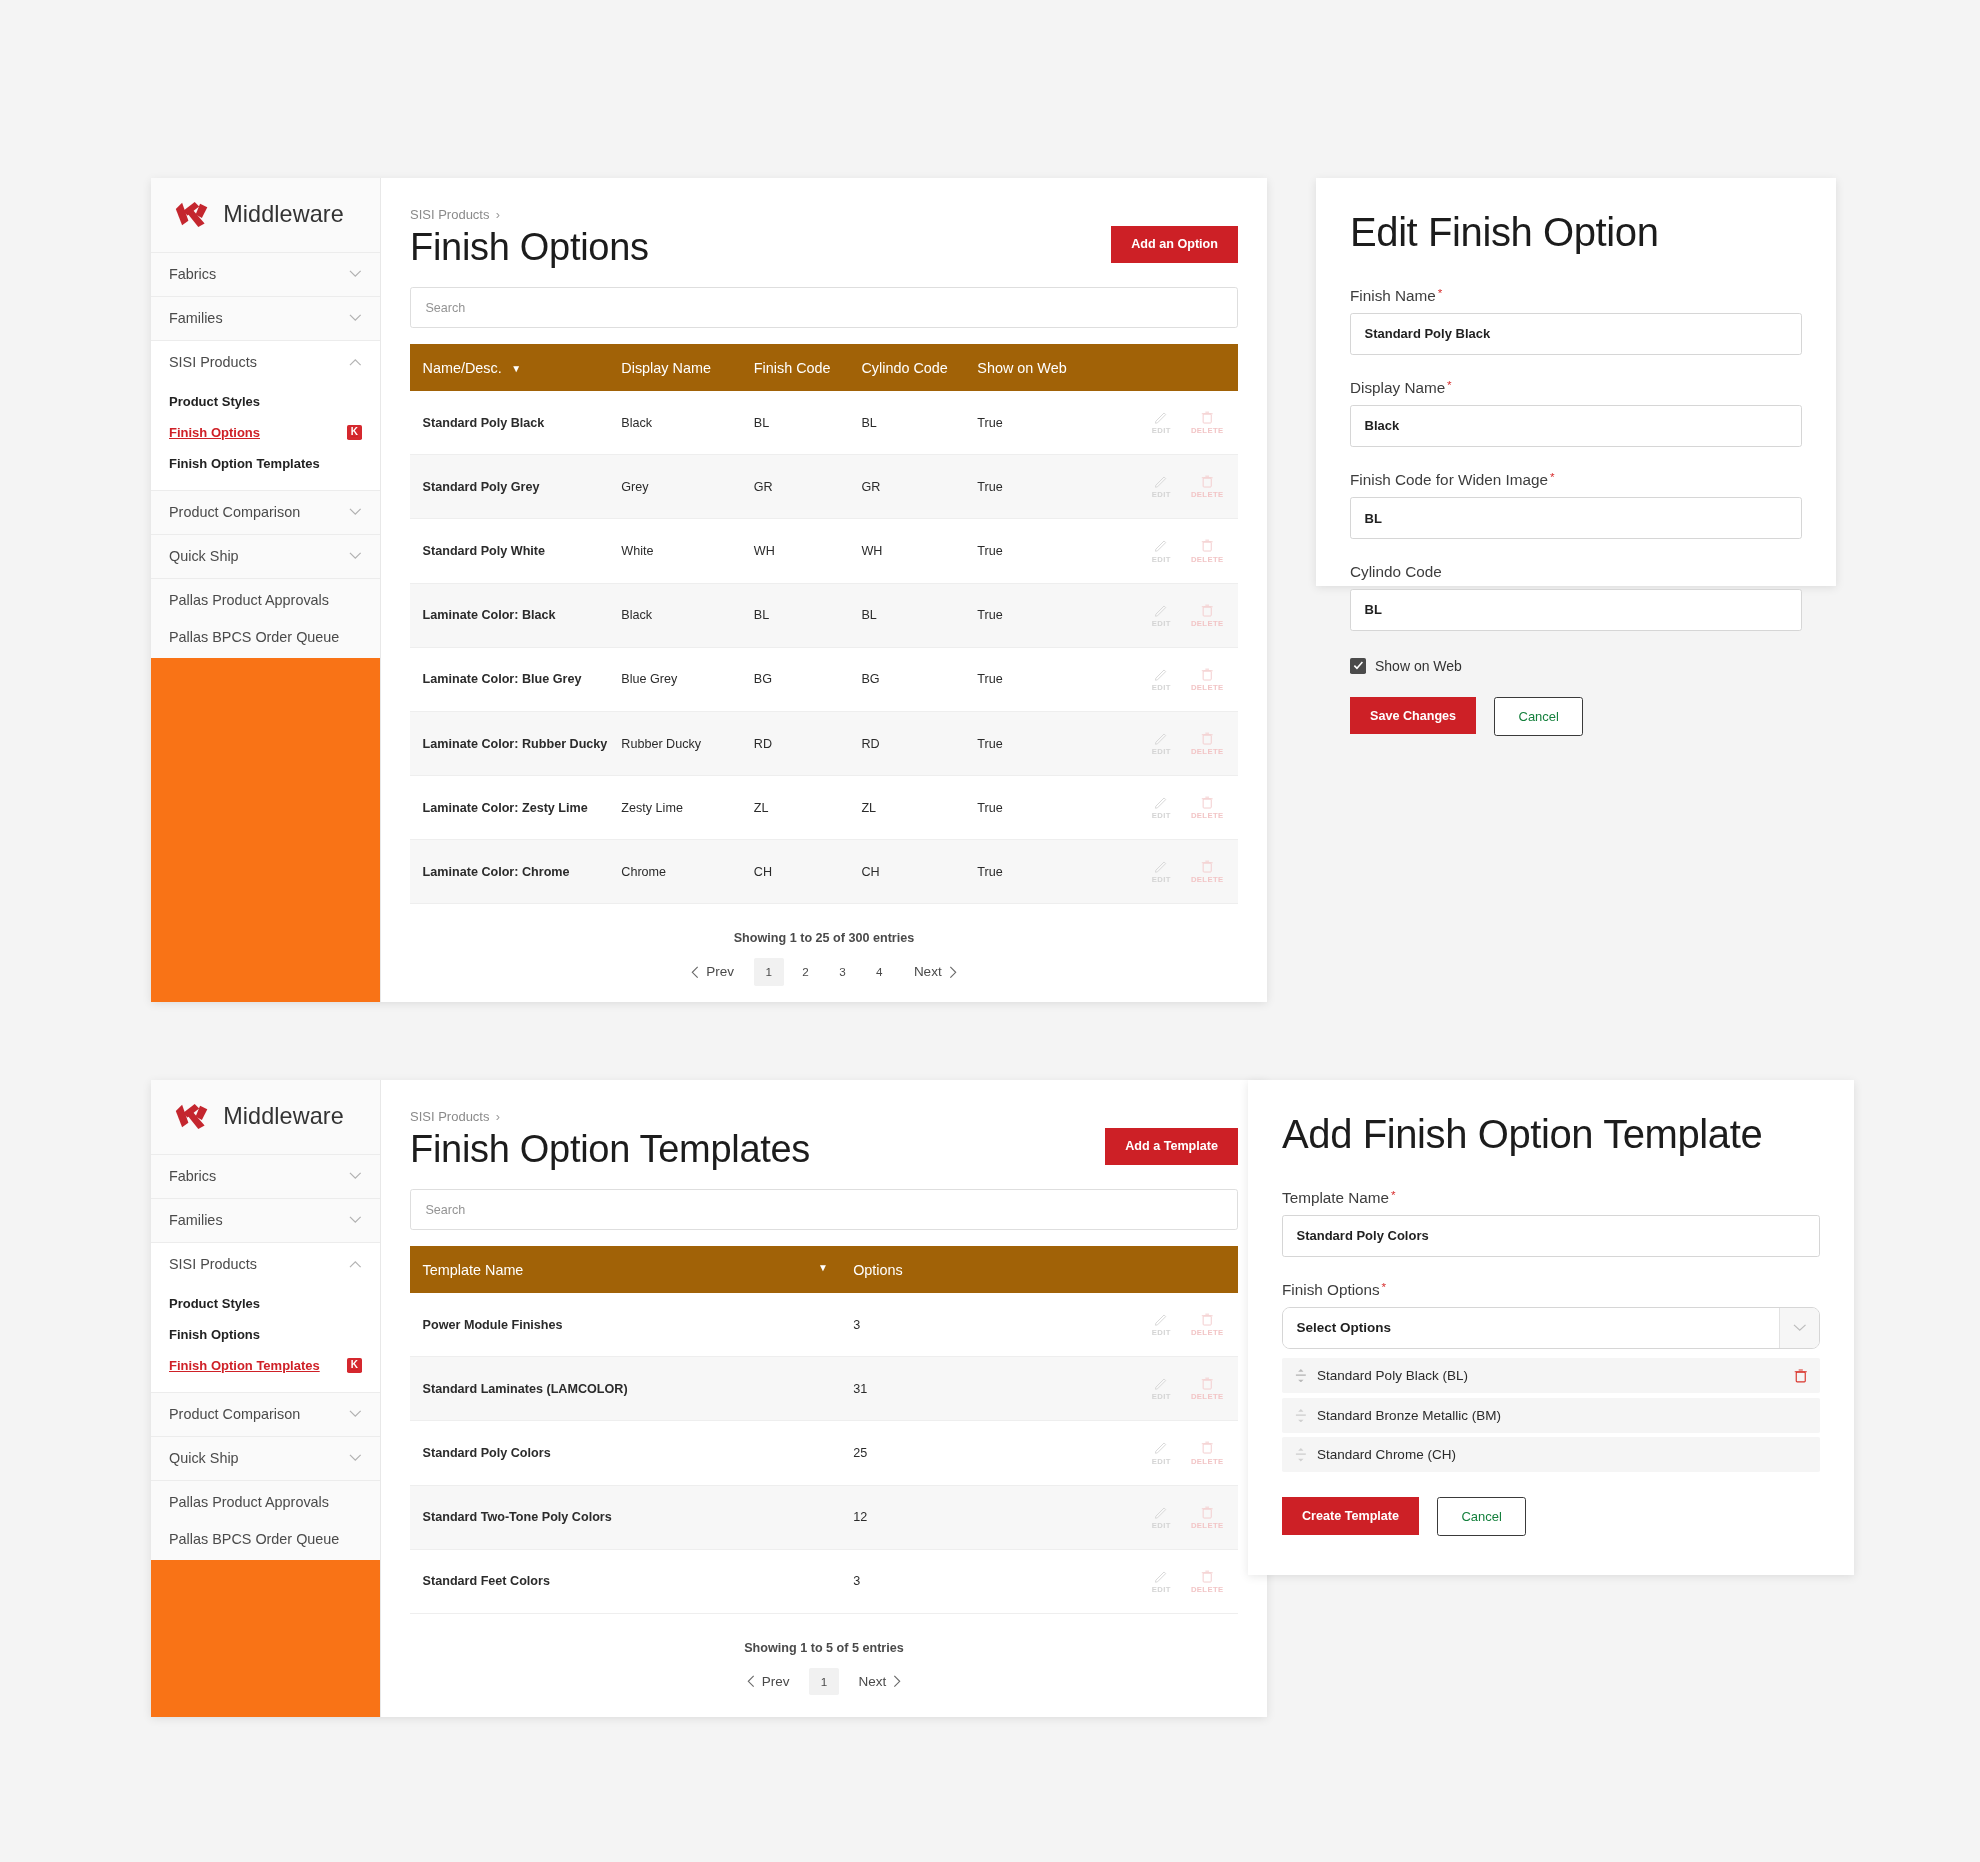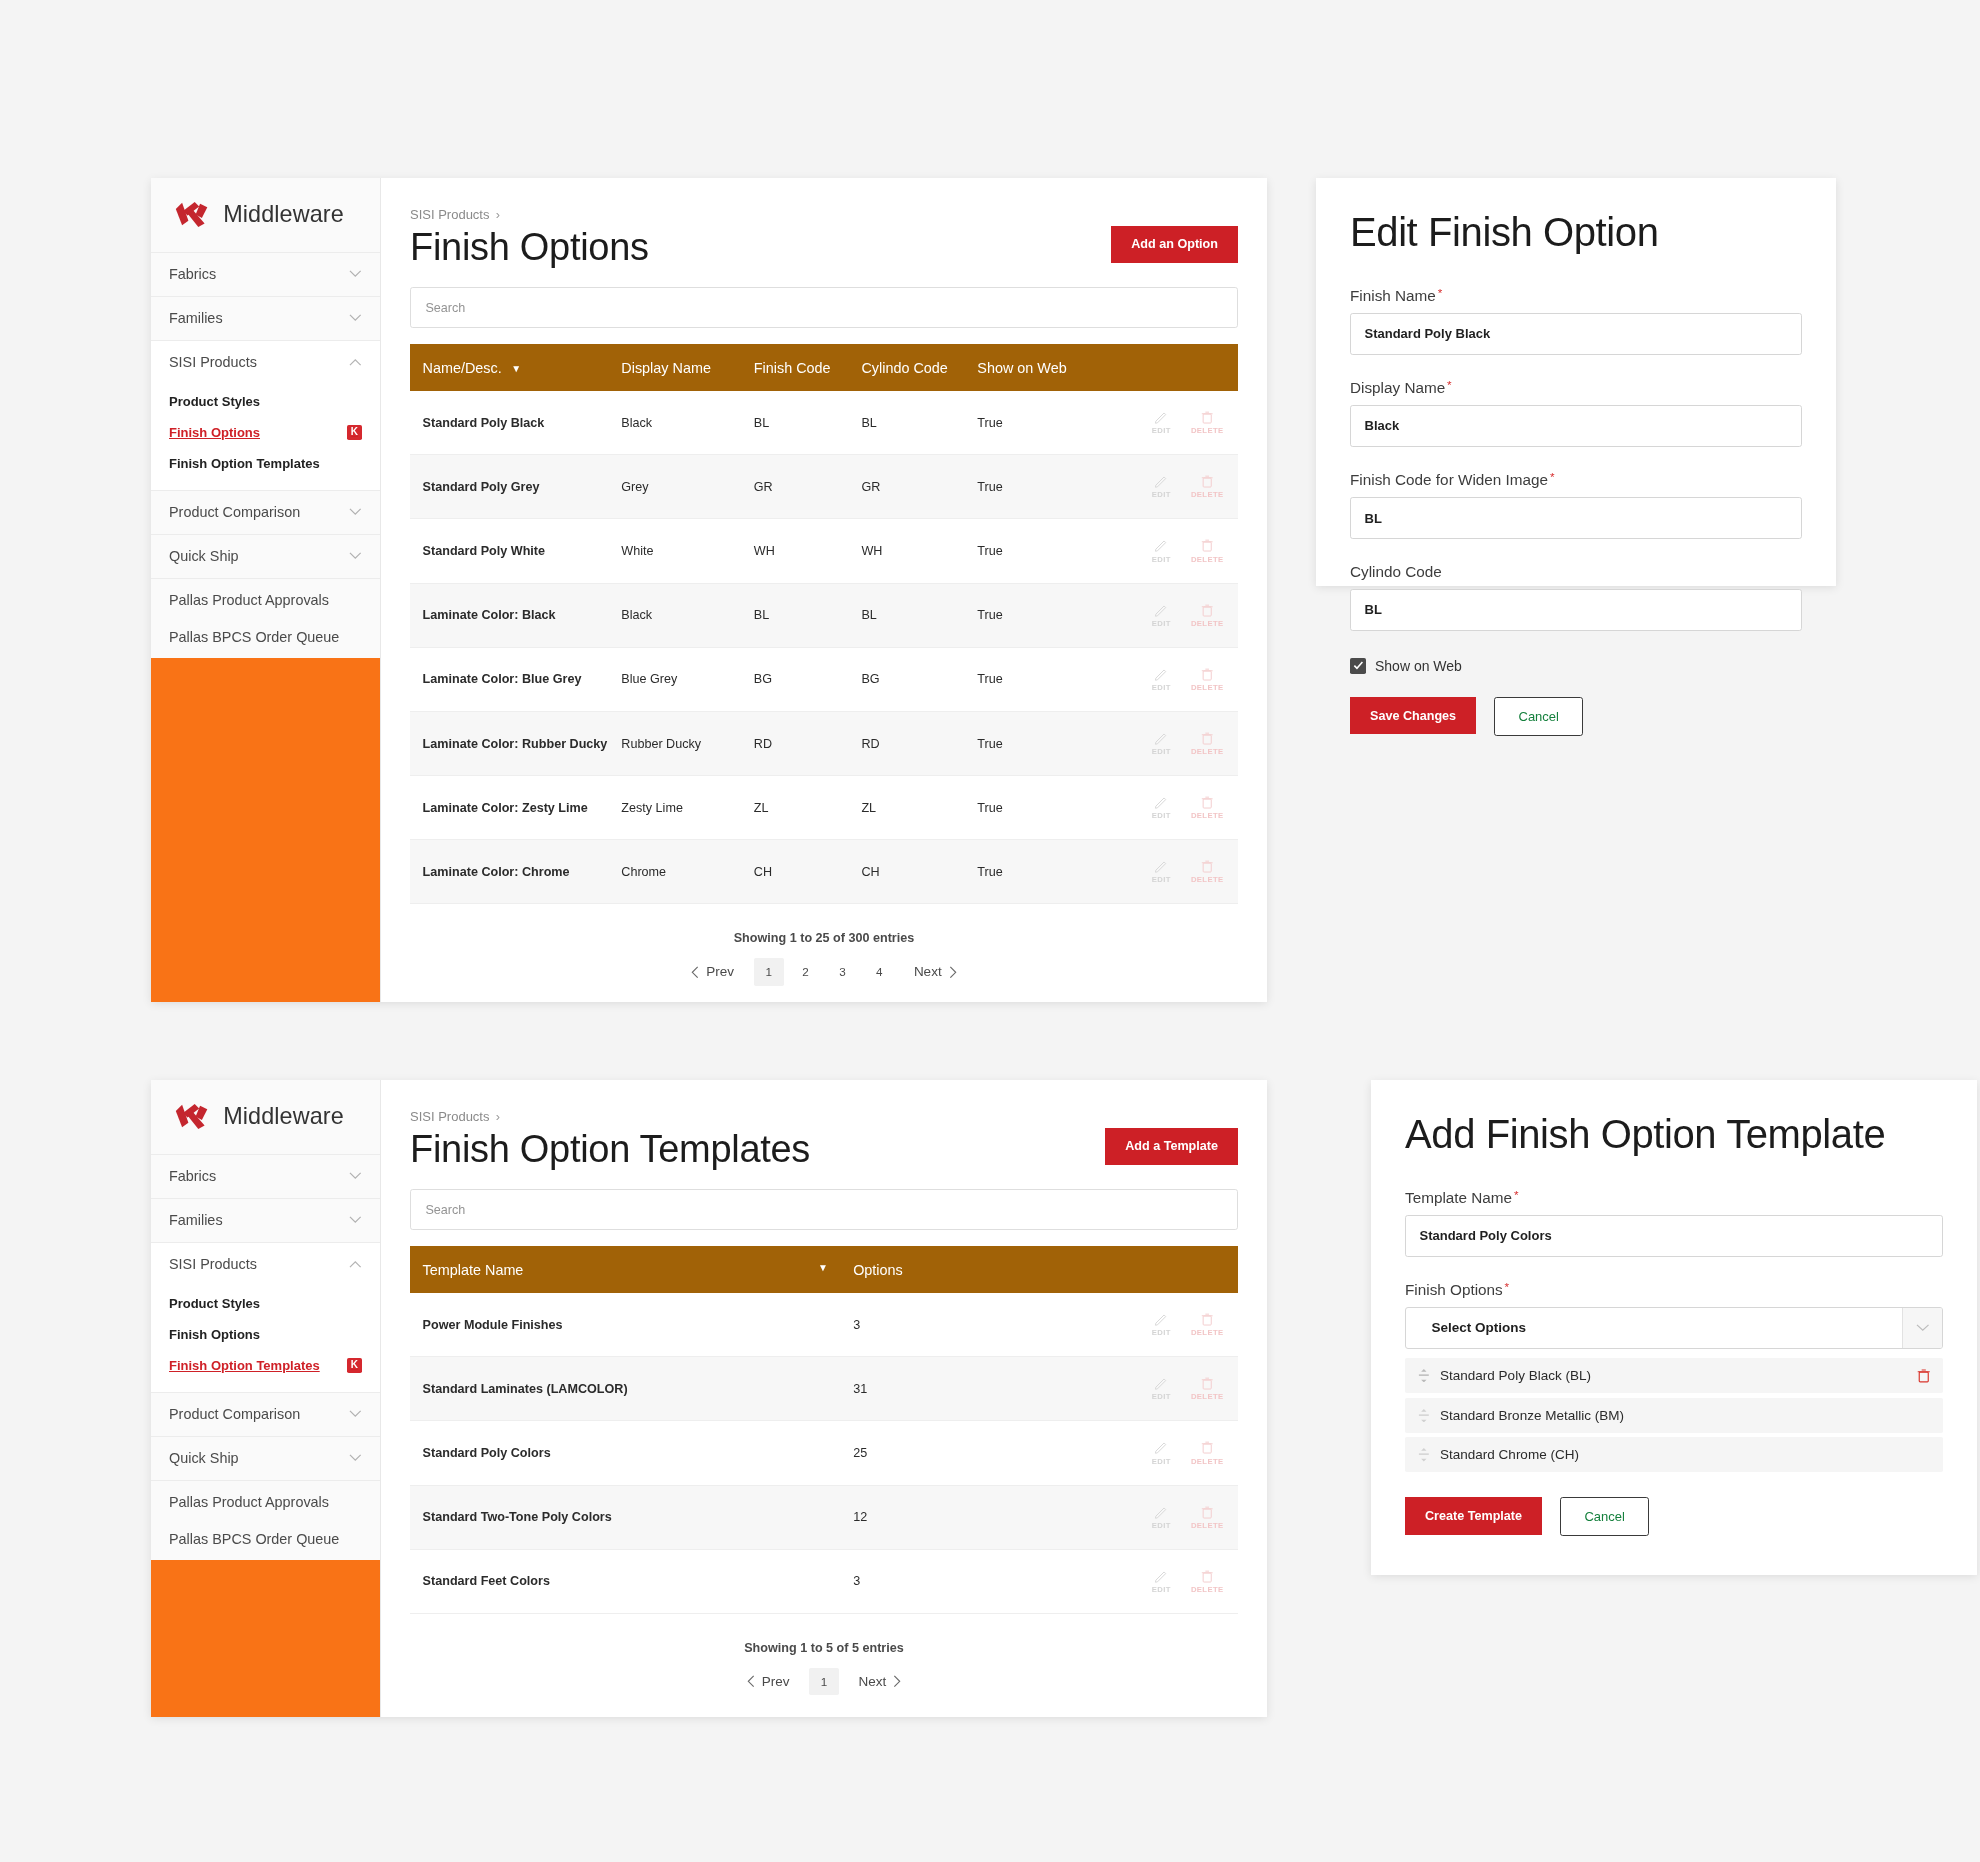--- a/index.html
+++ b/index.html
@@ -139,21 +139,21 @@
     display: inline-flex; align-items: center; justify-content: center;
   }
   .cbox svg { width: 10.8px; height: 10.8px; }
   .checklab { font-size: 14px; color: #333; }
   .btnrow { display: flex; align-items: flex-start; gap: 18px; }
   .btn-outline {
     background: #fff; color: #15803d; border: 1.4px solid #3a3a3a; border-radius: 2.7px;
     font-size: 13px; padding: 10.8px 23.4px; cursor: pointer; font-family: "Liberation Sans", sans-serif;
   }
 
-  .select-wrap { display: flex; width: 100%; border: 0.9px solid #d6d6d6; border-radius: 3px; overflow: hidden; margin-bottom: 9px; padding-left: 12px;}
+  .select-wrap { display: flex; width: 100%; border: 0.9px solid #d6d6d6; border-radius: 8px; overflow: hidden; margin-bottom: 9px;}
   .select-val { flex: 1 1 auto; padding: 12.6px 13.5px; font-size: 13.5px; font-weight: bold; color: #1f1f1f; background:#fff;}
   .select-btn { width: 40px; flex: 0 0 40px; background: #f6f6f6; border-left: 0.9px solid #e2e2e2; display:flex; align-items:center; justify-content:center; cursor:pointer;}
   .select-btn svg { width: 13.5px; height: 8px; opacity: .45; }
 
   .opt-row {
     display: flex; align-items: center; background: #f5f5f5; border-radius: 1.8px;
     padding: 10px 12.6px; margin-bottom: 4.5px; gap: 10.8px;
   }
   .drag { width: 11.7px; height: 13.5px; flex: 0 0 11.7px; opacity:.55;}
   .opt-label { flex: 1 1 auto; font-size: 13.5px; color: #2b2b2b; }
@@ -739,21 +739,21 @@
         <span class="pg navlbl">
           <span>Next</span>
           <svg width="8" height="12.6" viewBox="0 0 9 14">
               <path d="M1.5 1 L7.5 7 L1.5 13" stroke="#6a6a6a" stroke-width="1.3" fill="none"></path>
             </svg>
         </span>
       </div>
     </div>
   </div>
 
-  <div class="card panel small" style="left:1371px; top:1080px; width:606px; height:495px;">
+  <div class="card panel small" style="left:1248px; top:1080px; width:606px; height:495px;">
     <h1>Add Finish Option Template</h1>
 
     <div class="flabel">
       <span>Template Name</span><span class="req">*</span>
     </div>
     <input class="finput" type="text" value="Standard Poly Colors" style="">
 
     <div class="flabel">
       <span>Finish Options</span><span class="req">*</span>
     </div>

